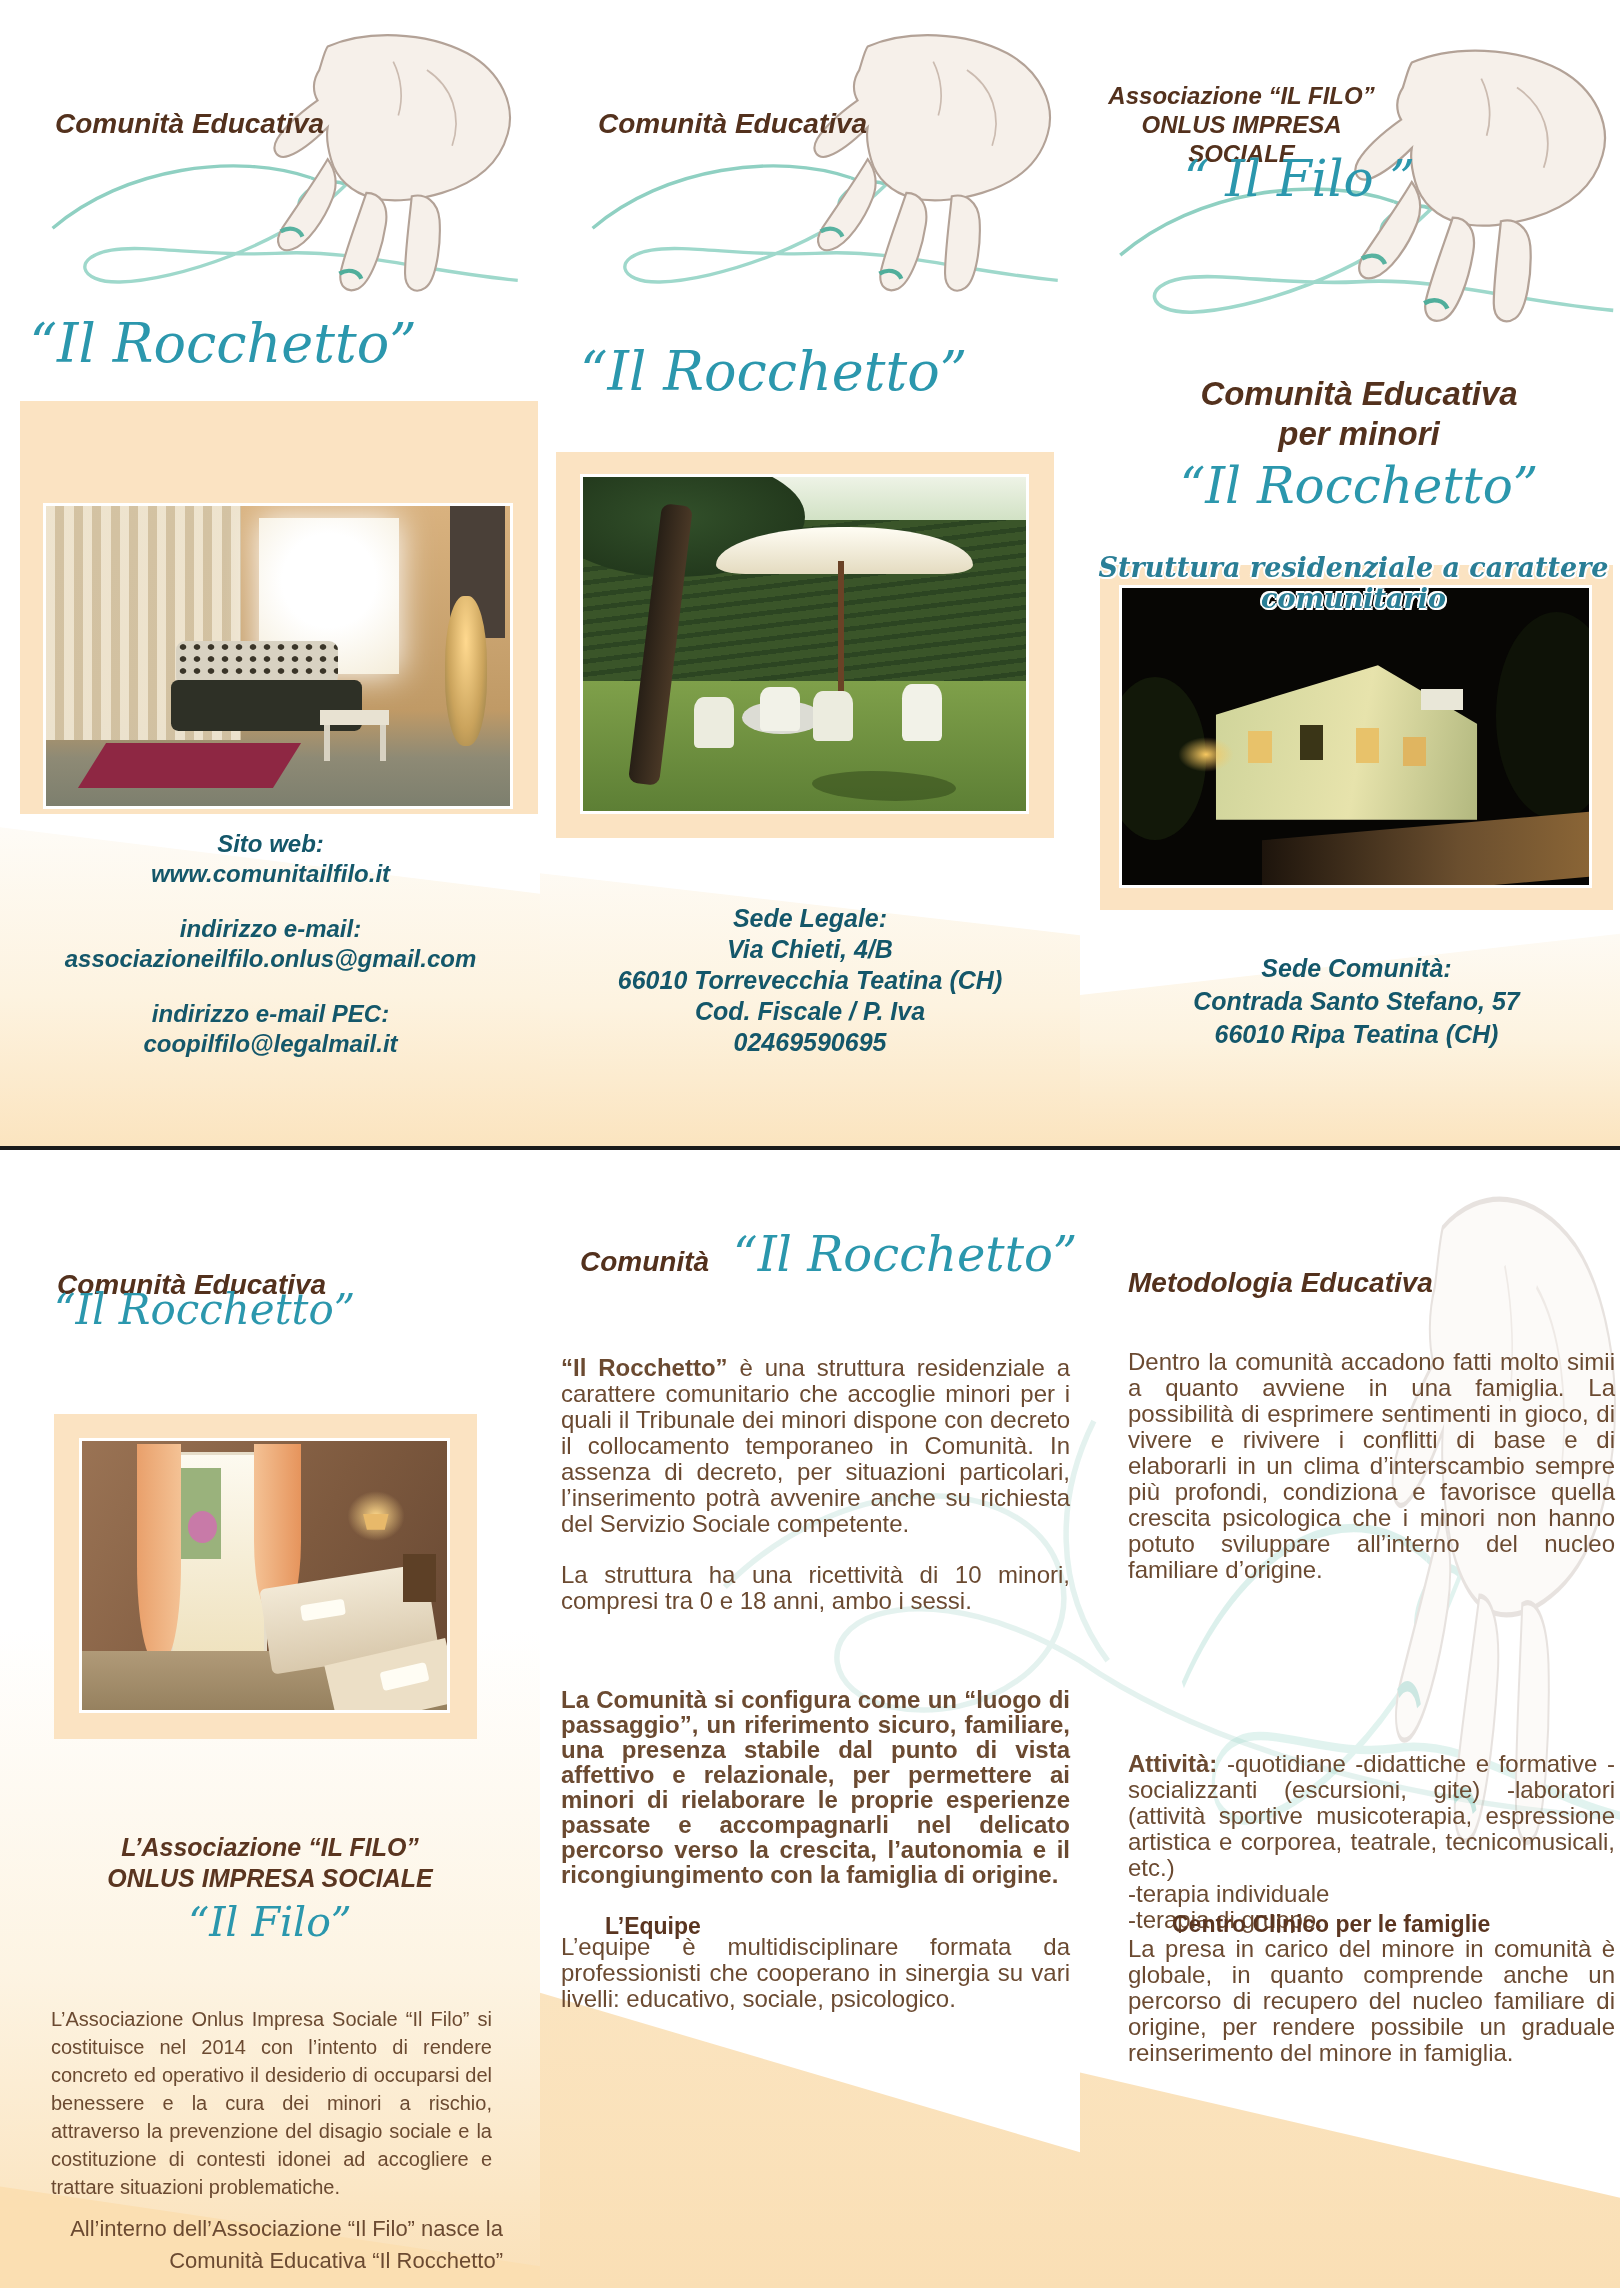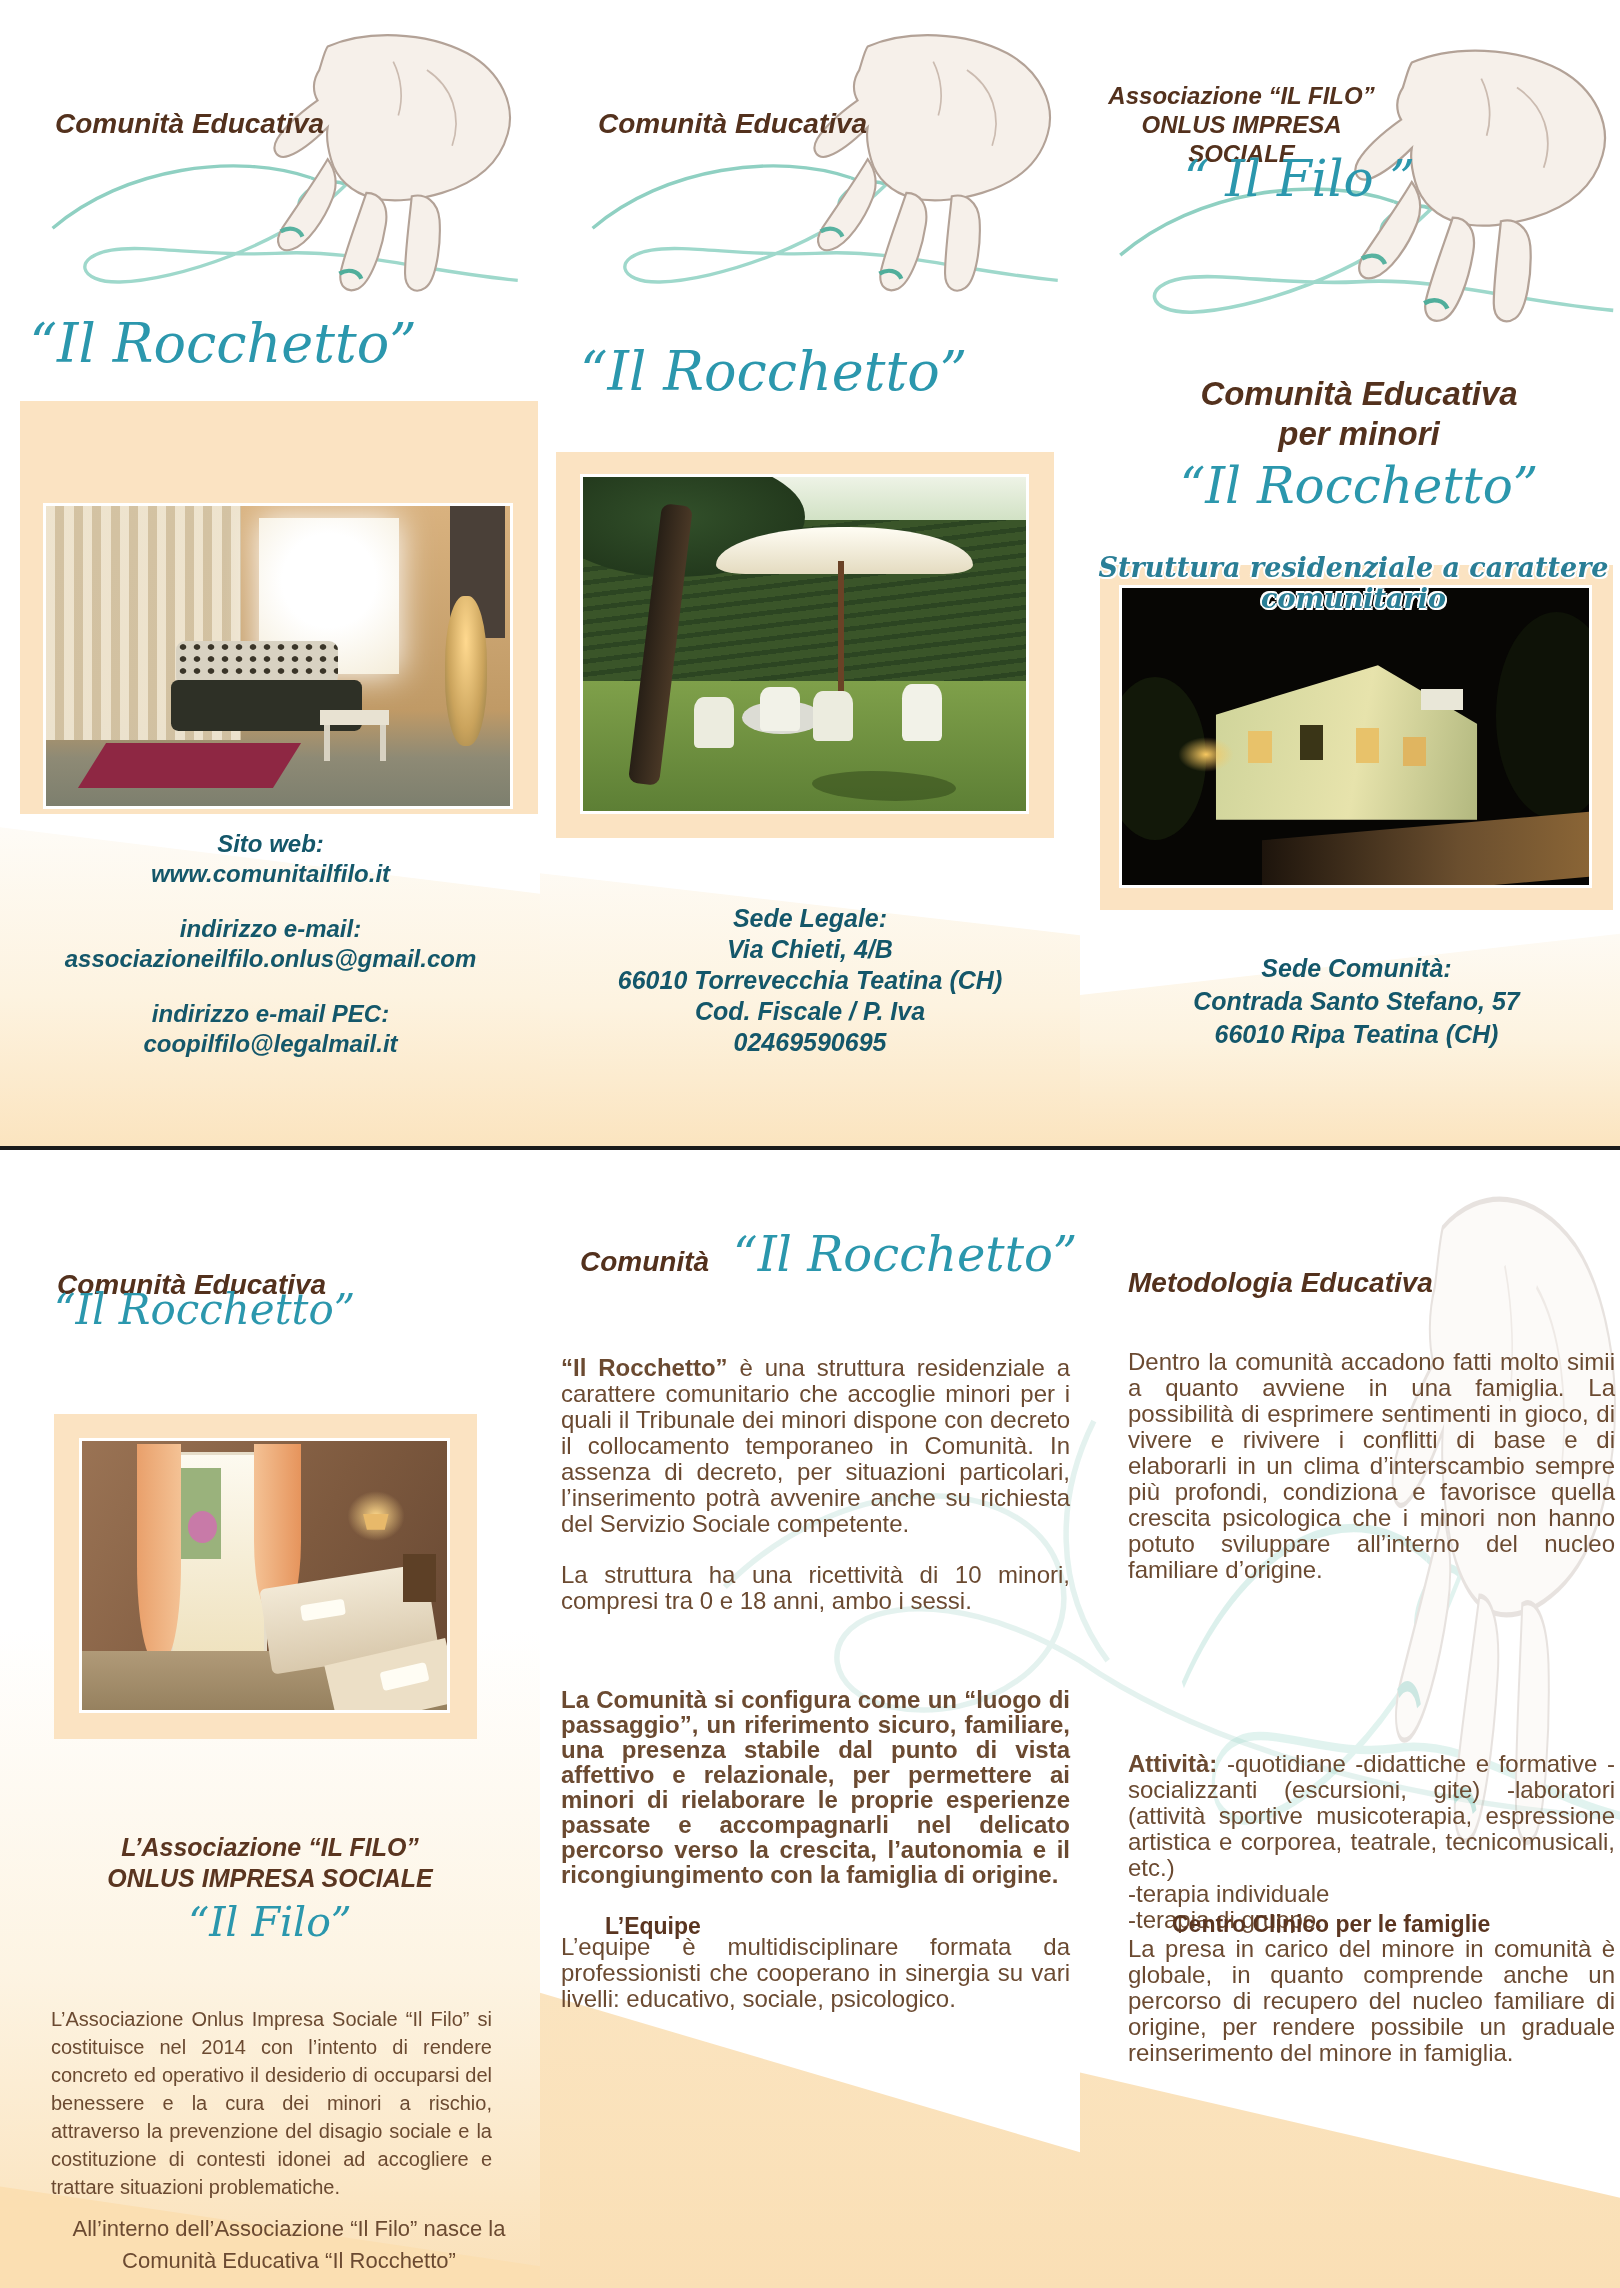--- a/index.html
+++ b/index.html
@@ -72,21 +72,21 @@
   .fp3-sede{left:1126px;top:952px;width:461px;font-size:25px;line-height:33px;}
   
   .bl-head{left:57px;top:1246px;}
   .bl-script{left:54px;top:1285px;font-size:42px;}
   .bl-frame{left:54px;top:1414px;width:423px;height:325px;}
   .bl-photo{left:25px;top:24px;width:365px;height:269px;}
   .bl-assoc{position:absolute;left:37px;top:1832px;width:466px;text-align:center;color:#5a3520;
             font-weight:bold;font-style:italic;font-size:25px;line-height:31px;z-index:4;}
   .bl-filo{left:37px;top:1898px;width:466px;font-size:41px;text-align:center;}
   .bl-p1{left:51px;top:2005px;width:441px;font-size:20px;line-height:28px;}
-  .bl-p2{left:63px;top:2213px;width:452px;font-size:22px;line-height:32px;text-align:center;}
+  .bl-p2{left:51px;top:2213px;width:452px;font-size:22px;line-height:32px;text-align:right;}
   
   .bm-headrow{position:absolute;left:580px;top:1226px;display:flex;align-items:baseline;z-index:4;}
   .bm-head-prefix{font-weight:bold;font-style:italic;color:#53311d;font-size:28px;}
   .bm-head-script{font-family:"DejaVu Serif",serif;font-style:italic;color:#2b97ad;font-size:48px;margin-left:24px;}
   .bm-p1{left:561px;top:1355px;width:509px;}
   .bm-p2{left:561px;top:1562px;width:509px;}
   .bm-p3{left:561px;top:1643px;width:509px;font-weight:bold;line-height:25px;margin-top:44px;}
   .bm-equipe{left:561px;top:1890px;}
   .bm-p4{left:561px;top:1934px;width:509px;}
   .bm-p5{left:561px;top:2012px;width:509px;}

